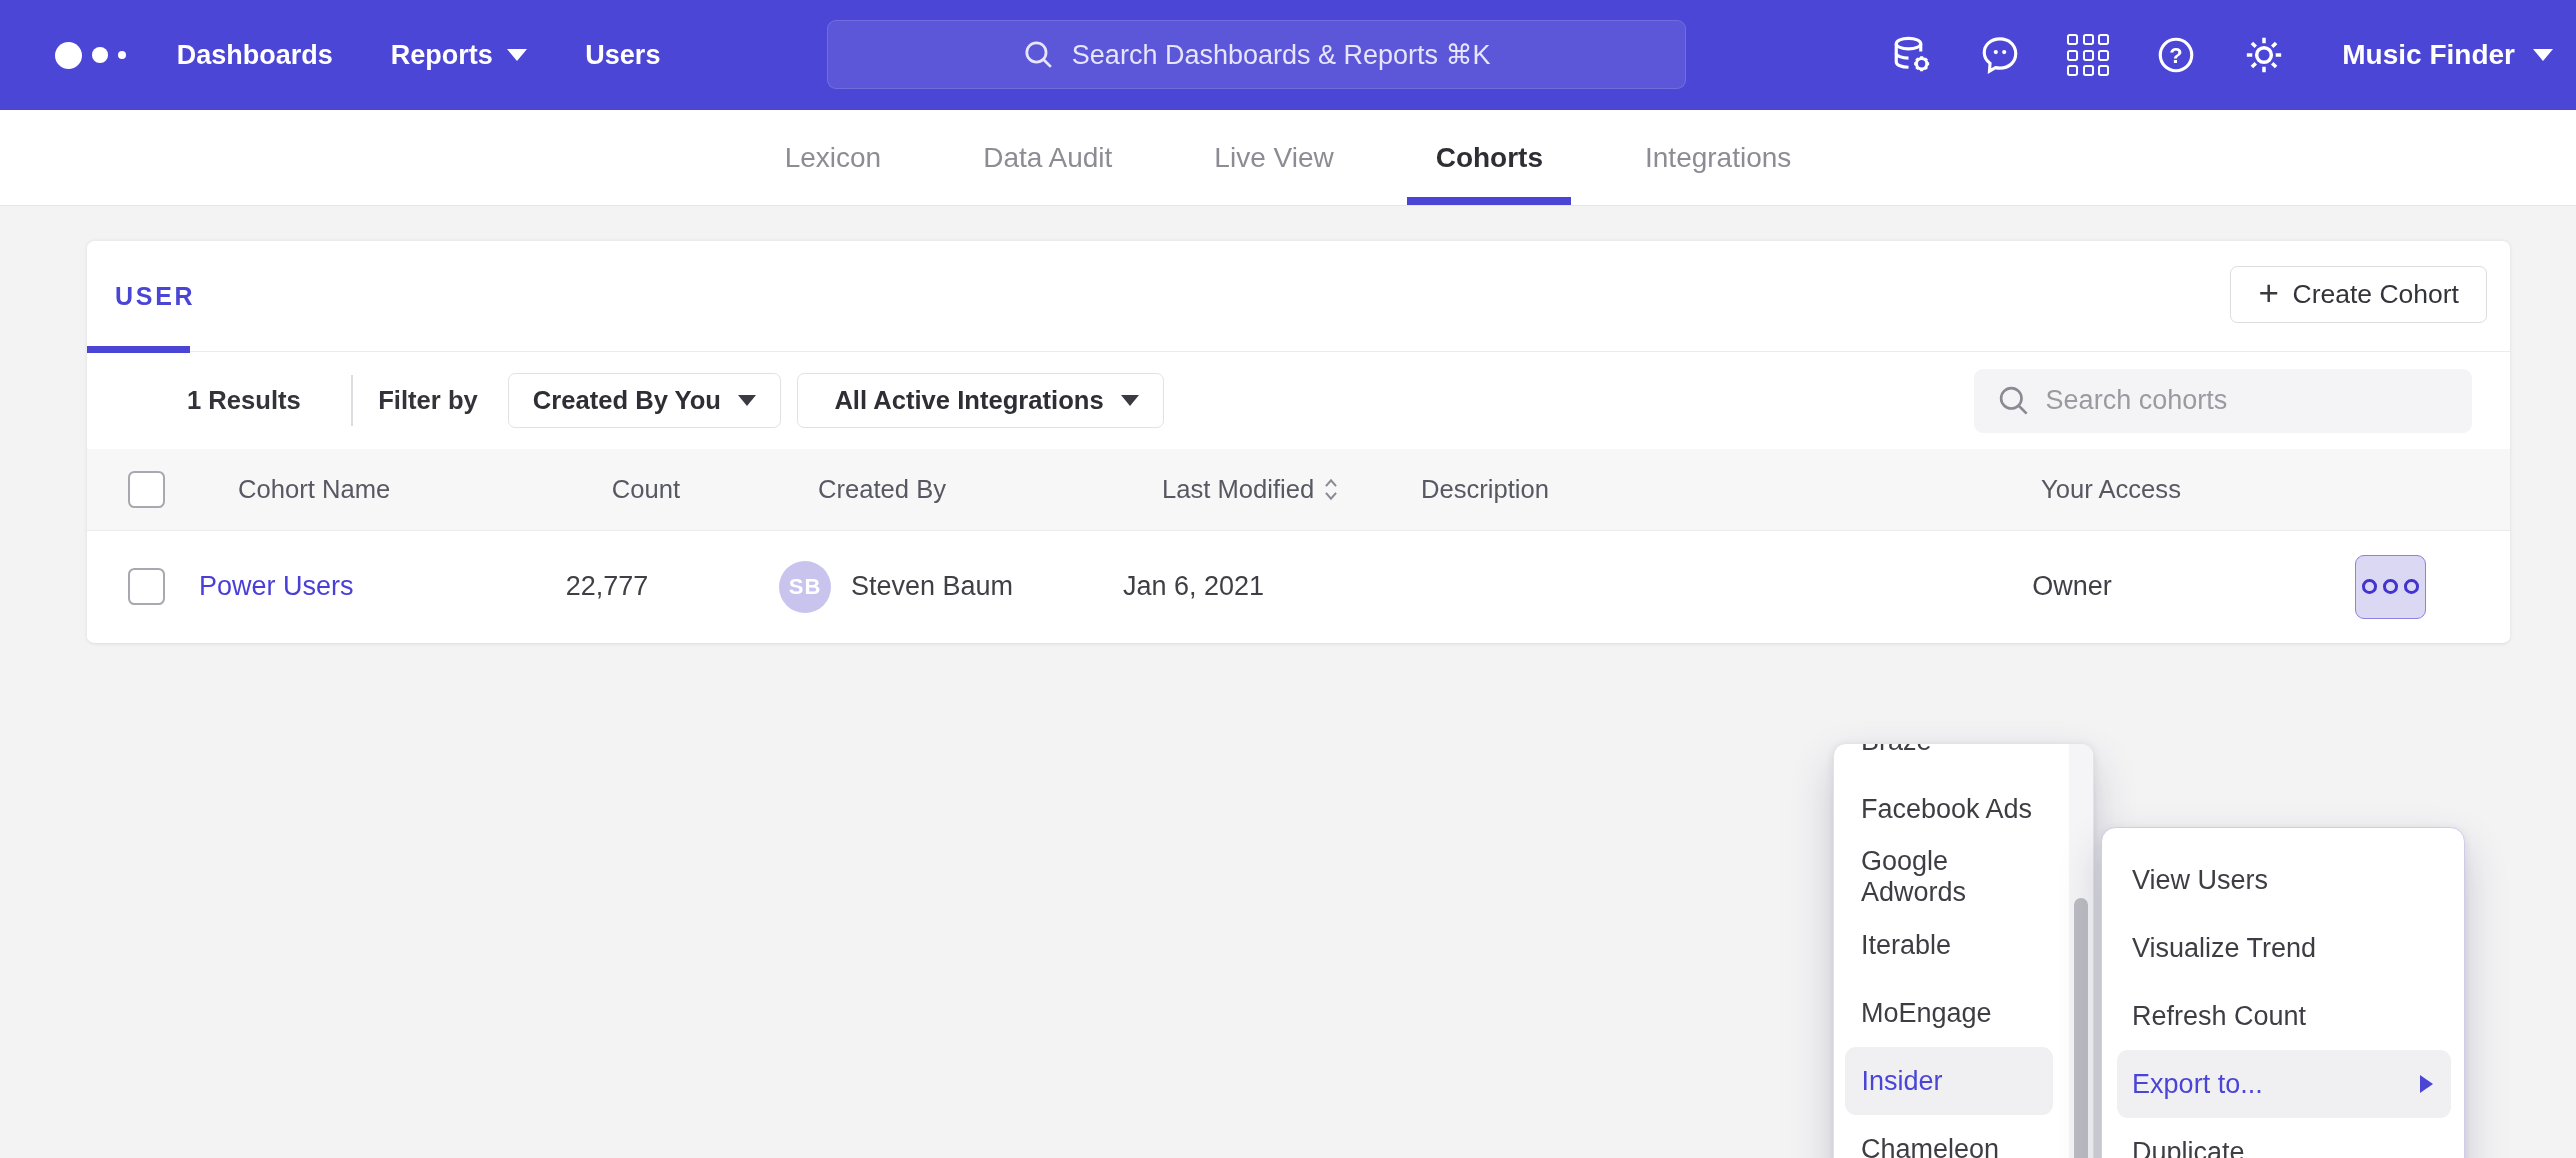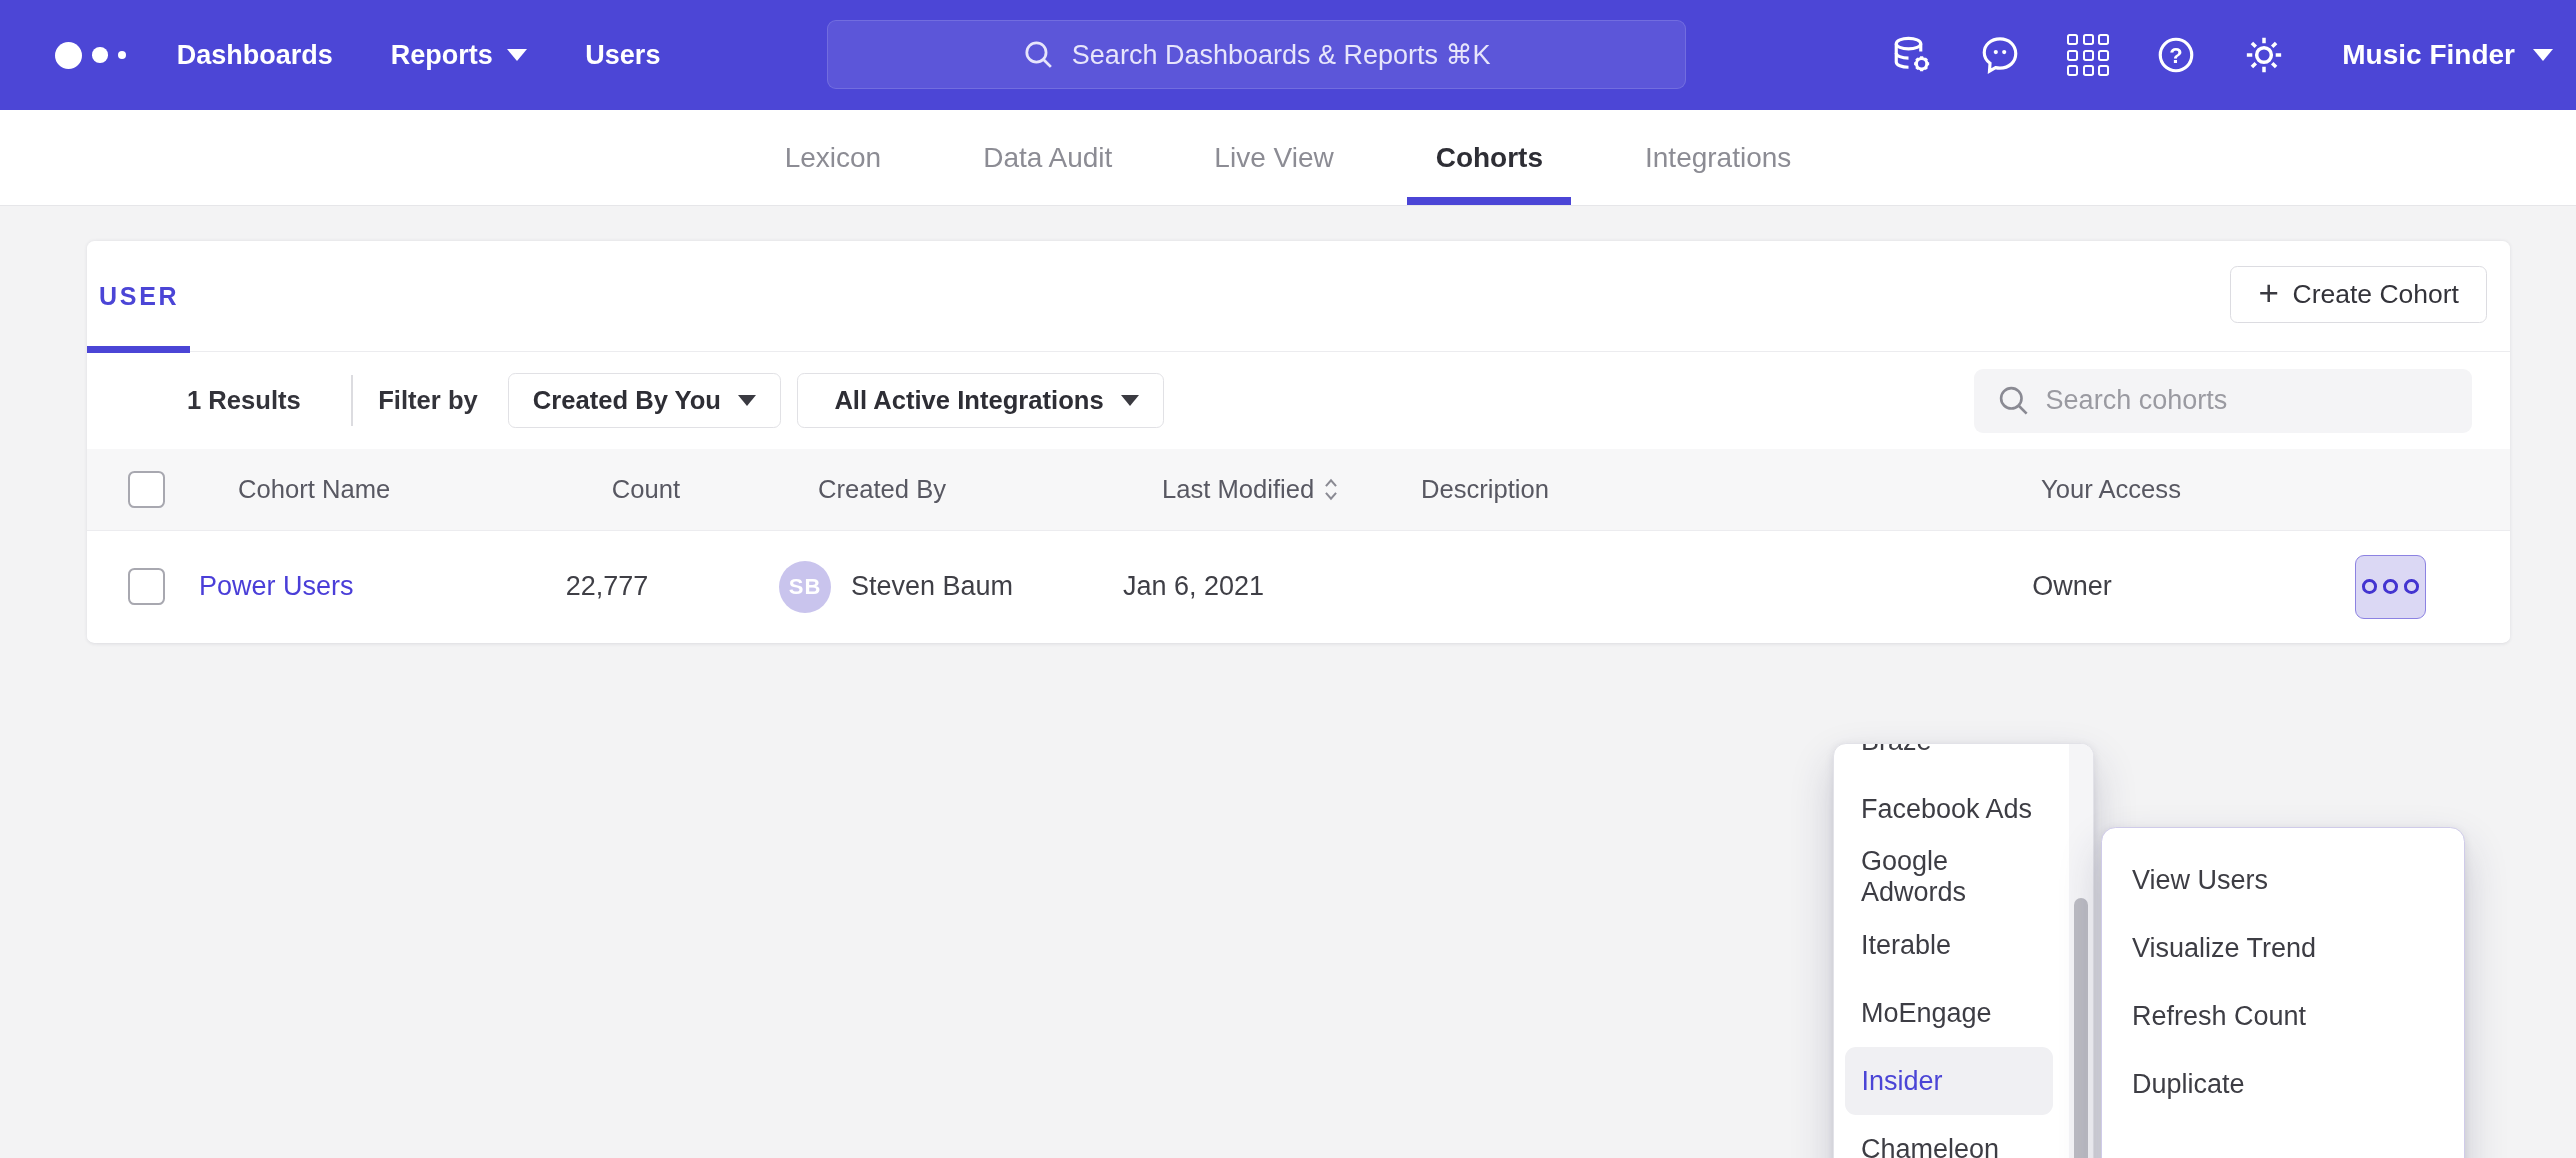--- a/index.html
+++ b/index.html
@@ -31,21 +31,21 @@
   .tab { display:flex; align-items:center; font-size:28px; color:#8c8c94; position:relative; cursor:pointer; }
   .tab.active { color:#2e2e35; font-weight:600; }
   .tab.active::after { content:""; position:absolute; left:50%; transform:translateX(-50%); bottom:0; width:164px; height:8.2px; background:#4b45d6; }
 
   
   .page { position:relative; height:953px; }
   .card { position:absolute; left:87px; top:35px; width:2423px; height:402px; background:#fff; border-radius:7.3px;
     box-shadow:0 0.9px 3.7px rgba(30,30,60,0.10); overflow:hidden; }
 
   .card-head { position:relative; height:111px; border-bottom:1.8px solid #ececef; display:flex; align-items:center; }
-  .user-tab { margin-left:12px; font-size:25px; font-weight:700; letter-spacing:2.7px; color:#4b45d6; cursor:pointer; }
+  .user-tab { margin-left:28px; font-size:25px; font-weight:700; letter-spacing:2.7px; color:#4b45d6; cursor:pointer; }
   .user-underline { position:absolute; left:0; bottom:-1.8px; width:103px; height:6.4px; background:#4b45d6; }
   .create-btn { position:absolute; right:23px; top:25px; height:57px; padding:0 27px; border:1.8px solid #dcdce1; border-radius:7.3px;
     background:#fff; display:flex; align-items:center; gap:13.7px; font-size:26.5px; font-weight:500; color:#33333a; cursor:pointer; }
   .plus { font-size:35px; font-weight:400; color:#3a3a41; line-height:1; margin-top:-3.7px; }
 
   .toolbar { height:97px; display:flex; align-items:center; padding-left:100px; }
   .results { font-size:25.6px; font-weight:700; color:#33333a; }
   .vdiv { width:1.8px; height:51px; background:#dcdce0; margin-left:50px; }
   .filterby { margin-left:25.6px; font-size:25.6px; font-weight:600; color:#33333a; }
   .drop-btn { margin-left:30px; height:55px; padding:0 24px; border:1.8px solid #e1e1e5; border-radius:7.3px; background:#fff;
@@ -275,18 +275,22 @@
     </ul>
     <div class="scroll-track"></div>
     <div class="scroll-thumb"></div>
   </div>
 
   <div class="menu menu-right">
     <ul>
       <li>View Users</li>
       <li>Visualize Trend</li>
       <li>Refresh Count</li>
+      <li class="hl">
+        <span>Export to...</span>
+        <span class="sub-arrow"></span>
+      </li>
       <li>Duplicate</li>
 
     </ul>
   </div>
 </main>
 
 
 </body></html>

